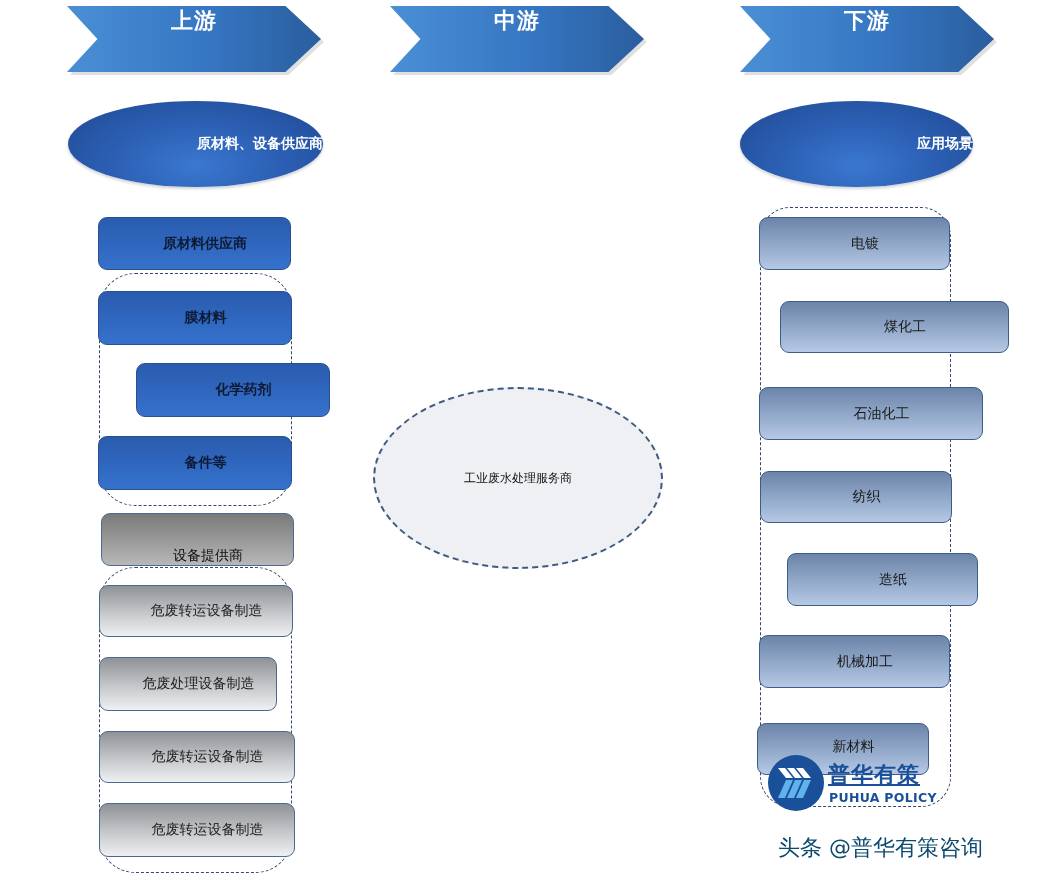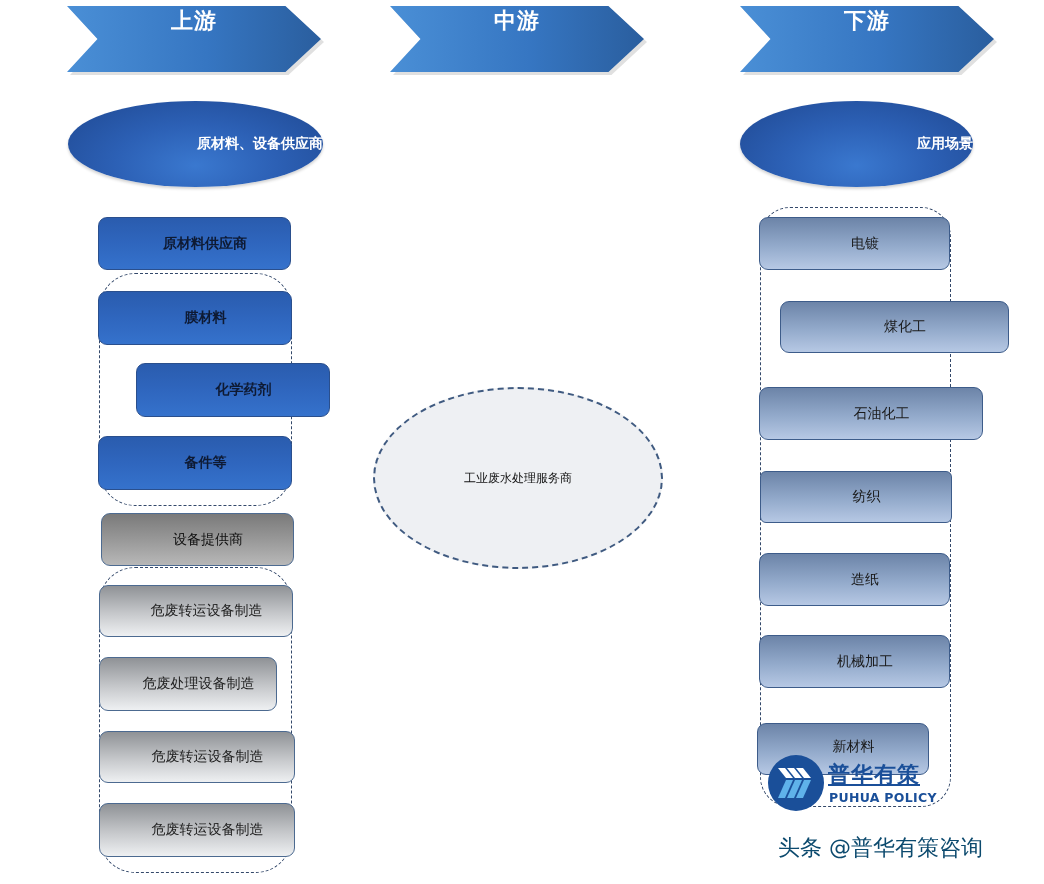--- a/index.html
+++ b/index.html
@@ -50,20 +50,21 @@
     }
     .box-blue {
       background: linear-gradient(180deg, #2a5cae 0%, #2f66be 50%, #3572cc 100%);
       border: 1px solid #2a4f8d;
       color: #0e1a33; font-weight: bold;
     }
     .box-gray {
       background: linear-gradient(180deg, #7a7a7a 0%, #9b9b9b 55%, #b8b8b8 100%);
       border: 1px solid #4d6b91;
       color: #111111;
+      align-items: flex-end;
     }
     .box-silver {
       background: linear-gradient(180deg, #8f9296 0%, #c6c8cb 55%, #eef0f2 100%);
       border: 1.5px solid #4c6a90;
       color: #222222;
     }
     .box-lightblue {
       background: linear-gradient(180deg, #6c84a8 0%, #93aacb 55%, #b6c8e4 100%);
       border: 1.5px solid #3d5c8a;
       color: #1a1a1a;
@@ -163,24 +164,24 @@
 
 <div class="box box-lightblue" style="left:759px; top:217px; width:191px; height:53px;justify-content:center;">
   <span>电镀</span>
 </div>
 <div class="box box-lightblue" style="left:780px; top:301px; width:229px; height:52px;">
   <span>煤化工</span>
 </div>
 <div class="box box-lightblue" style="left:759px; top:387px; width:224px; height:53px;">
   <span>石油化工</span>
 </div>
-<div class="box box-lightblue" style="left:760px; top:471px; width:192px; height:52px;border-radius:6px;">
+<div class="box box-lightblue" style="left:760px; top:471px; width:192px; height:52px;">
   <span>纺织</span>
 </div>
-<div class="box box-lightblue" style="left:759px; top:553px; width:191px; height:53px;">
+<div class="box box-lightblue" style="left:787px; top:553px; width:191px; height:53px;">
   <span>造纸</span>
 </div>
 <div class="box box-lightblue" style="left:759px; top:635px; width:191px; height:53px;">
   <span>机械加工</span>
 </div>
 <div class="box box-lightblue" style="left:757px; top:723px; width:172px; height:52px; align-items:flex-start; padding-top:14px;">
   <span>新材料</span>
 </div>
 
 <div class="logo-circle" style="left:768px; top:755px;">

